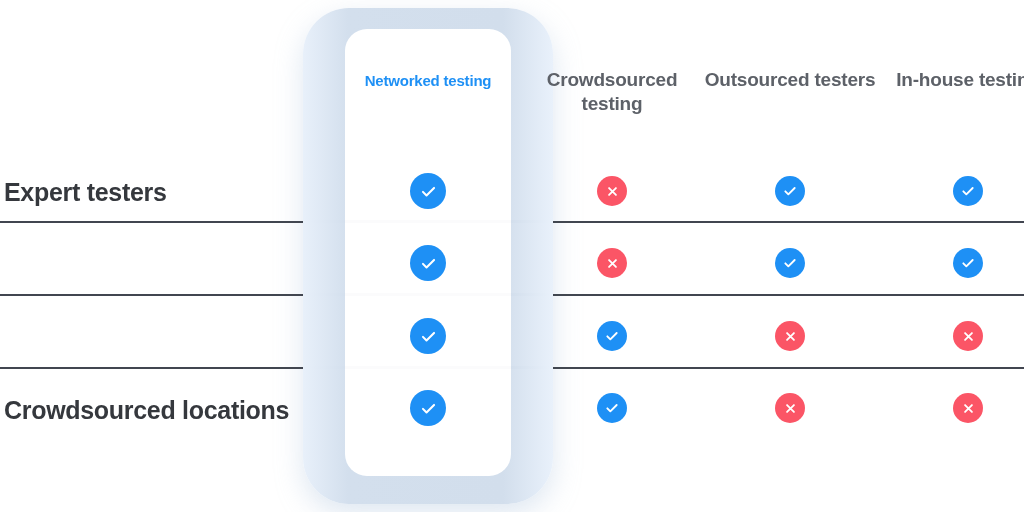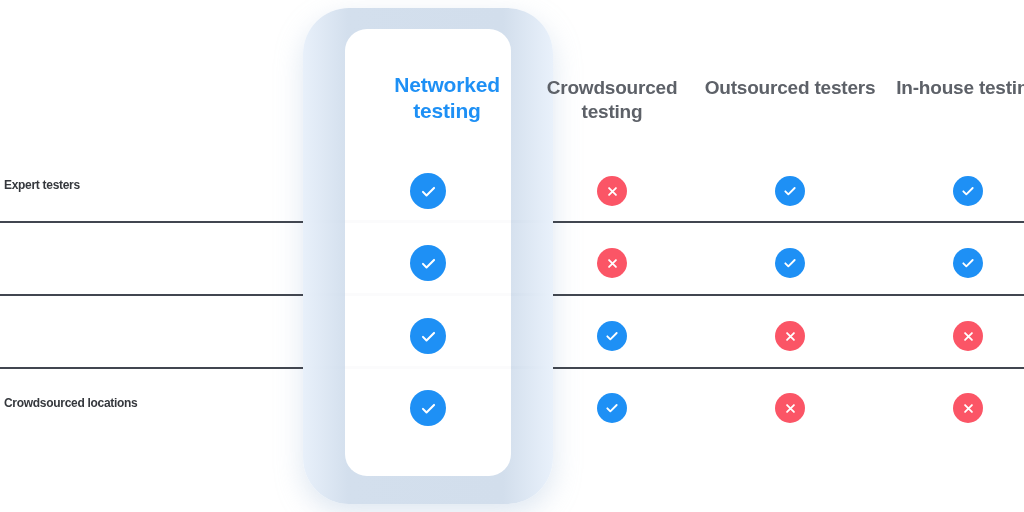--- a/index.html
+++ b/index.html
@@ -66,39 +66,38 @@
   
   .col-head {
     position: absolute;
     text-align: center;
     line-height: 1.25;
     font-weight: bold;
     letter-spacing: -0.2px;
   }
   .col-head.primary {
     color: #1e90f5;
-    font-size: 21px;
+    font-size: 15px;
     left: 345px;
     width: 166px;
     top: 72px;
-    margin-left: 19px;
   }
   .col-head.muted {
     color: #5d6168;
     font-size: 19px;
     width: 190px;
-    top: 76px;
+    top: 68px;
   }
 
   
   .row-label {
     position: absolute;
     left: 4px;
     color: #35383d;
-    font-size: 12px;
+    font-size: 25px;
     font-weight: bold;
     letter-spacing: -0.3px;
     white-space: nowrap;
   }
 
   
   .status {
     position: absolute;
     border-radius: 50%;
     display: flex;

